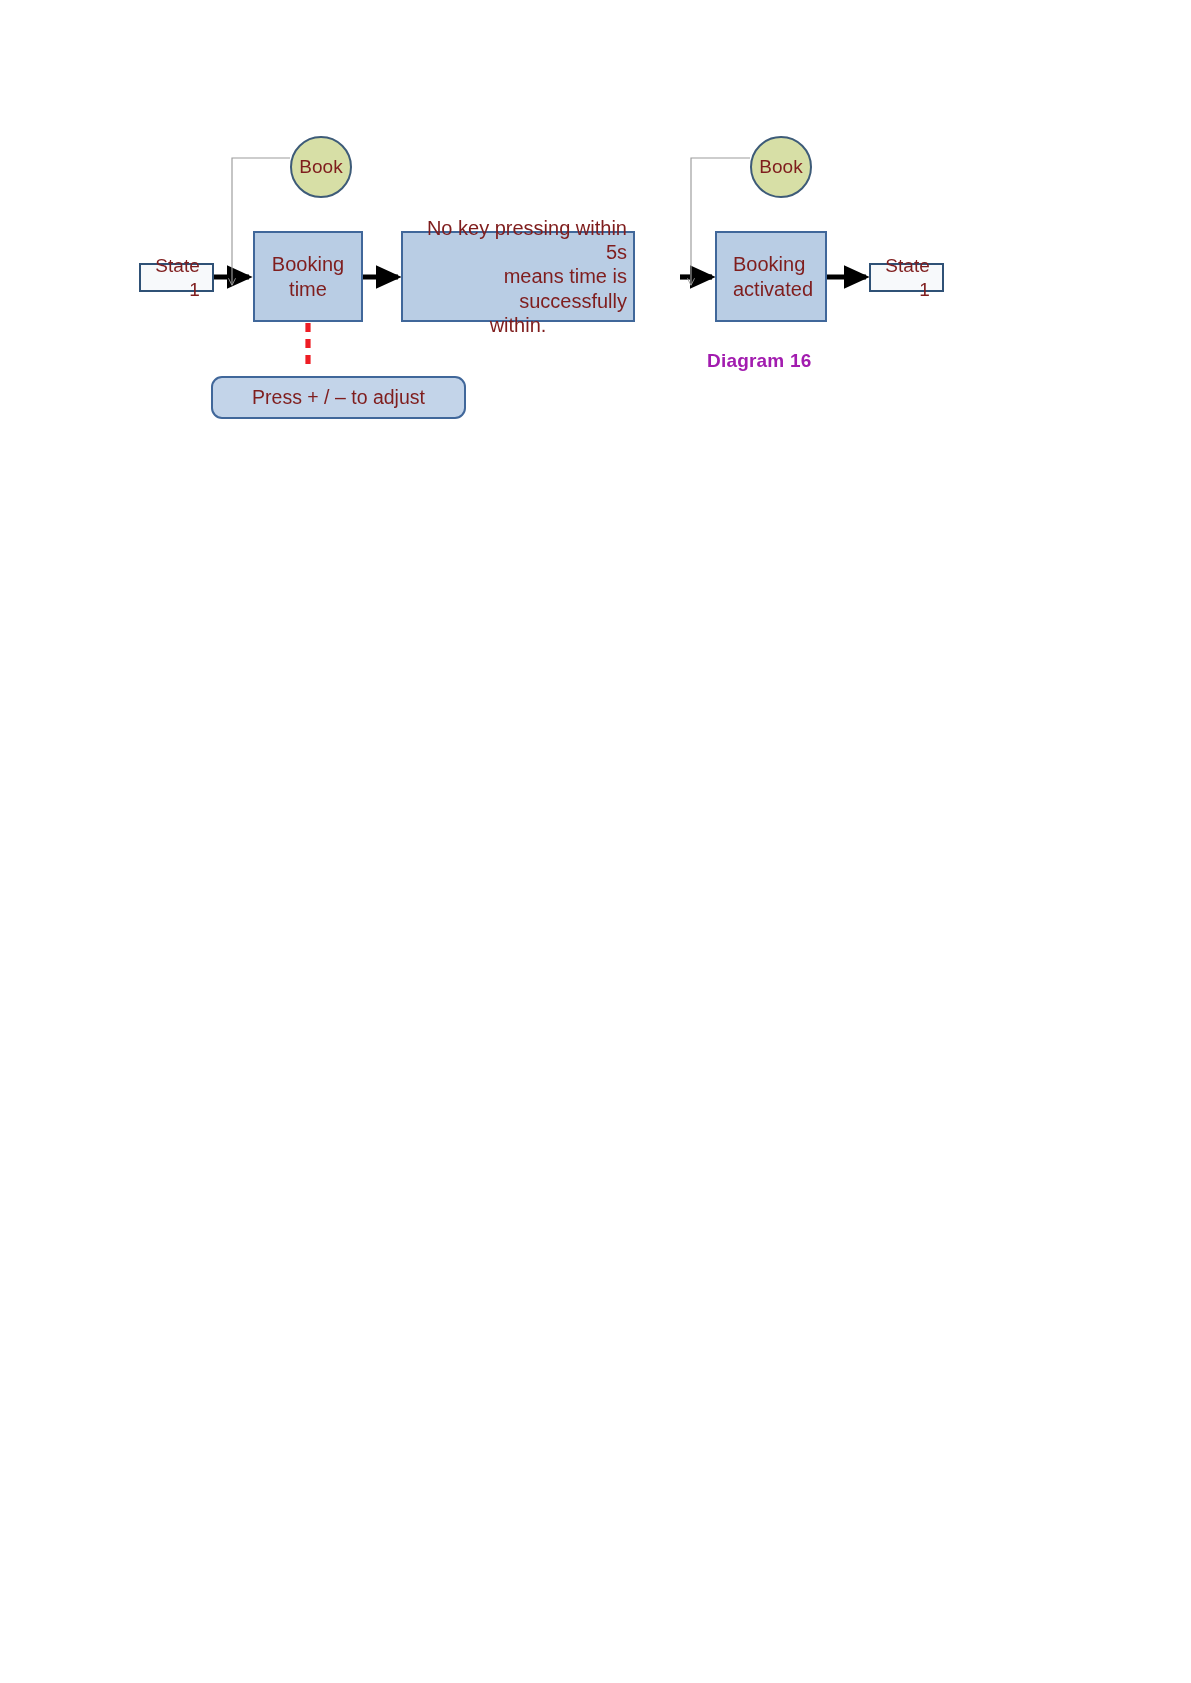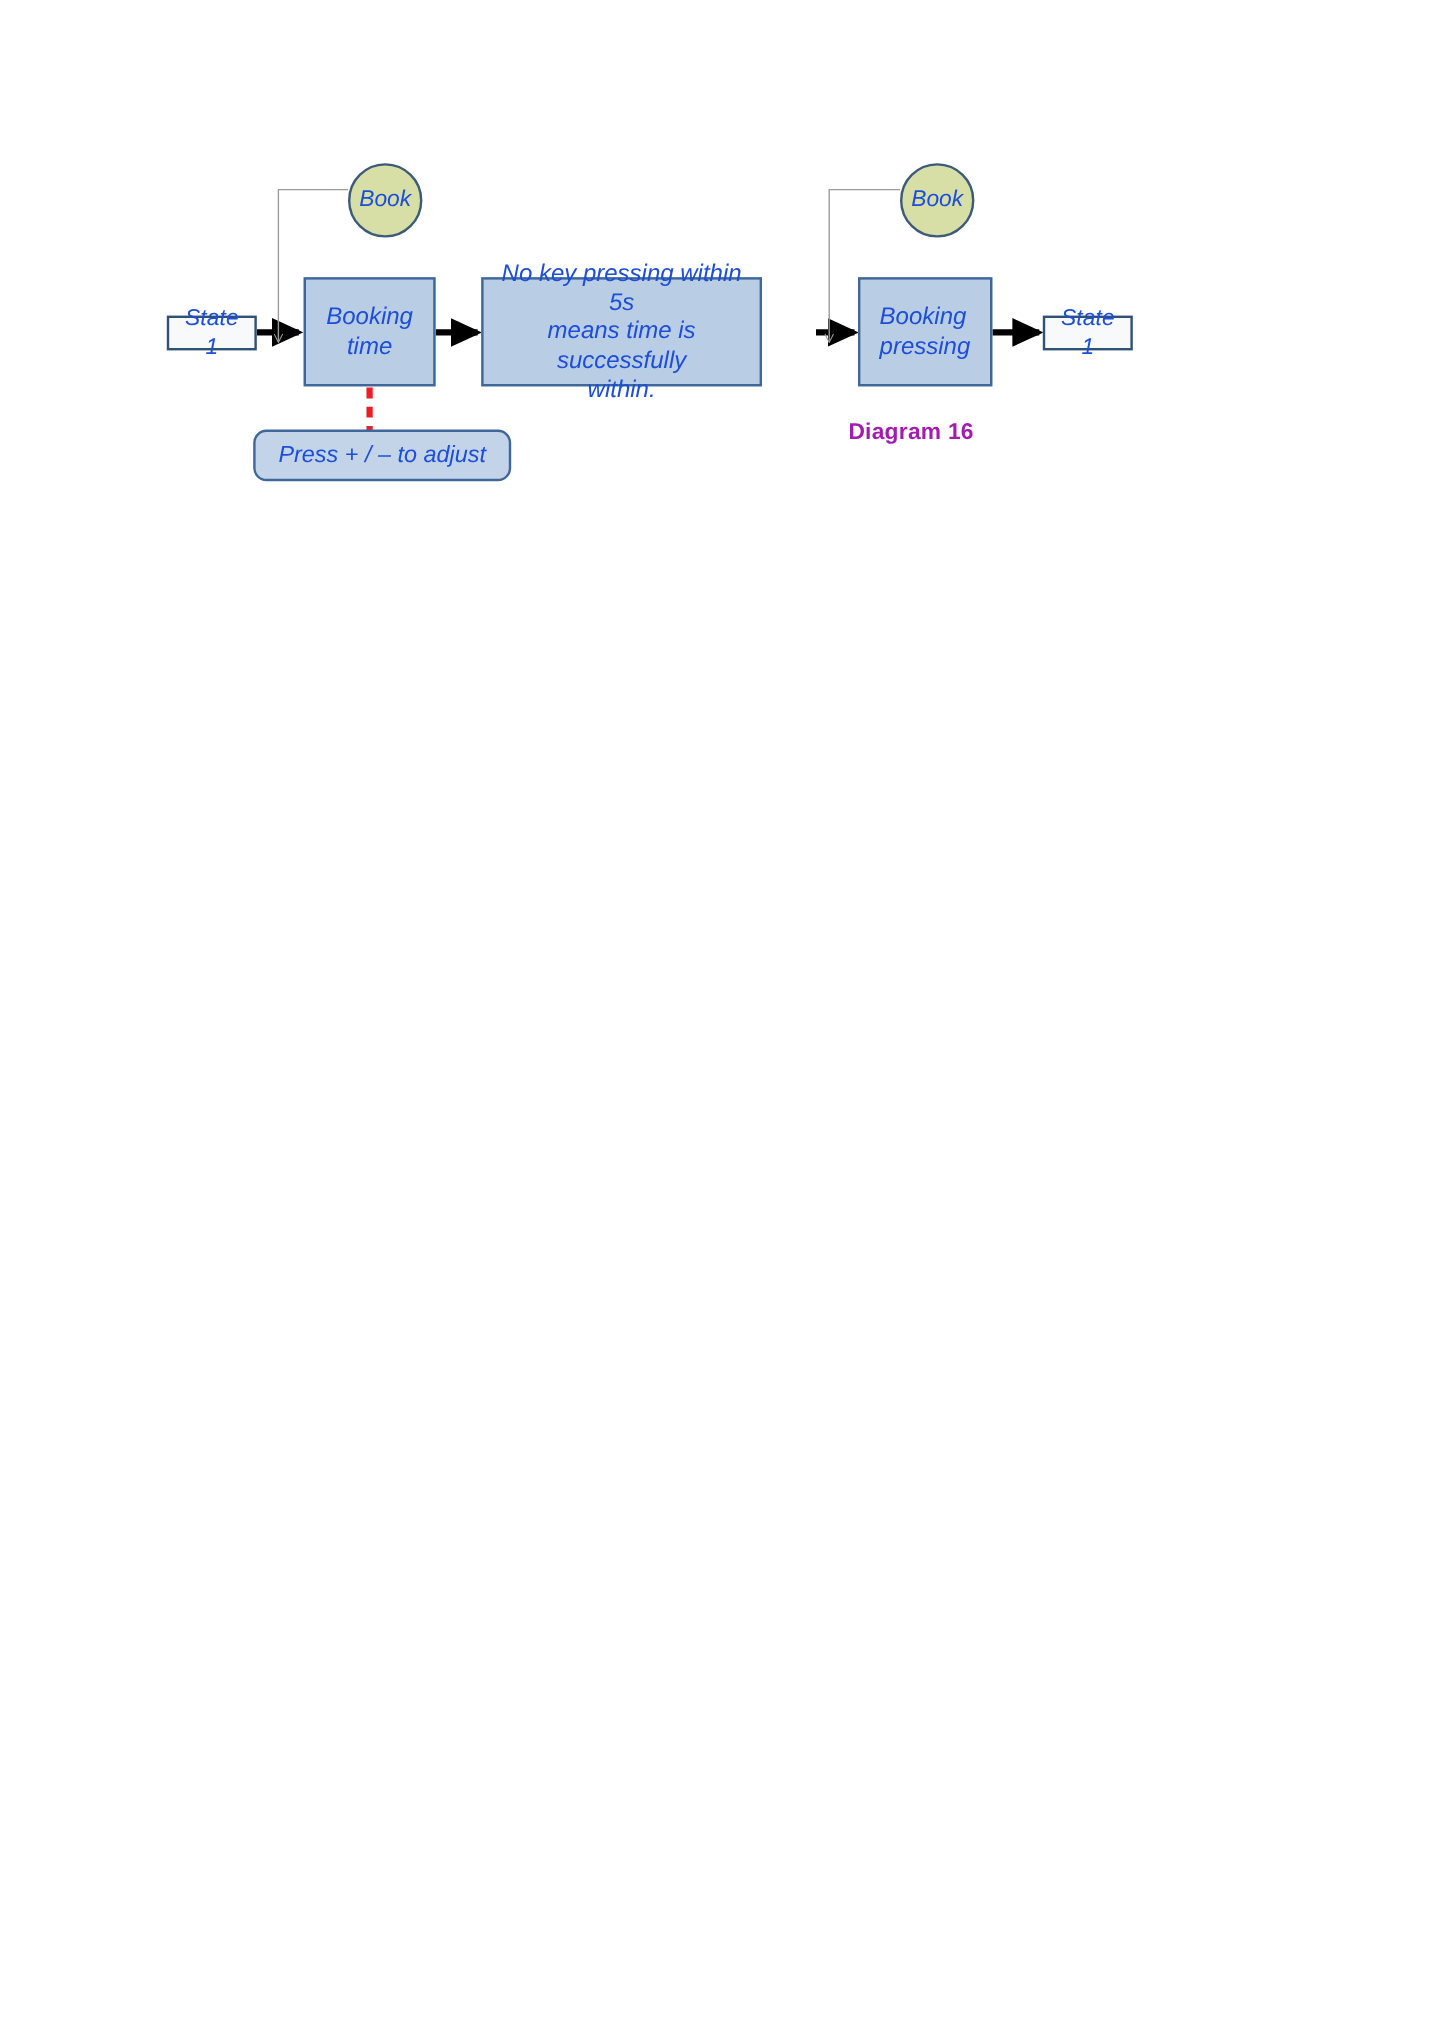--- a/index.html
+++ b/index.html
@@ -20,24 +20,23 @@
     overflow: hidden;
   }
 
   
   .node {
     position: absolute;
     box-sizing: border-box;
     display: flex;
     align-items: center;
     justify-content: center;
-    text-align: center;
-    color: #1d4ed8;
+    text-align: right;
+    color: #7f1d1d;
     line-height: 1.22;
-    font-style: italic;
   }
 
   
   .state-box {
     background: #f7f9fb;
     border: 2px solid #2f5176;
     font-size: 19px;
     letter-spacing: 0.1px;
     padding: 0 12px;
   }
@@ -131,34 +130,34 @@
   </div>
 
   <div class="node process-box" style="left:401px; top:231px; width:234px; height:91px; flex-direction:column;">
     <span class="lbl-line">No key pressing within 5s</span>
     <span class="lbl-line">means time is successfully</span>
     <span class="lbl-line">within.</span>
   </div>
 
   <div class="node process-box" style="left:715px; top:231px; width:112px; height:91px; flex-direction:column; align-items:flex-start; padding-left:16px;">
     <span class="lbl-line">Booking</span>
-    <span class="lbl-line">pressing</span>
+    <span class="lbl-line">activated</span>
   </div>
 
   <div class="node state-box" style="left:869px; top:263px; width:75px; height:29px;">
     <span class="lbl-line">State 1</span>
   </div>
 
   <div class="node circle-node" style="left:290px; top:136px; width:62px; height:62px;">
     <span class="lbl-line">Book</span>
   </div>
 
   <div class="node circle-node" style="left:750px; top:136px; width:62px; height:62px;">
     <span class="lbl-line">Book</span>
   </div>
 
-  <div class="node callout-box" style="left:211px; top:358px; width:215px; height:43px;">
+  <div class="node callout-box" style="left:211px; top:376px; width:255px; height:43px;">
     <span class="lbl-line">Press + / – to adjust</span>
   </div>
 
   <div class="caption" style="left:707px; top:350px;">Diagram 16</div>
 
 </div>
 
 </body></html>

